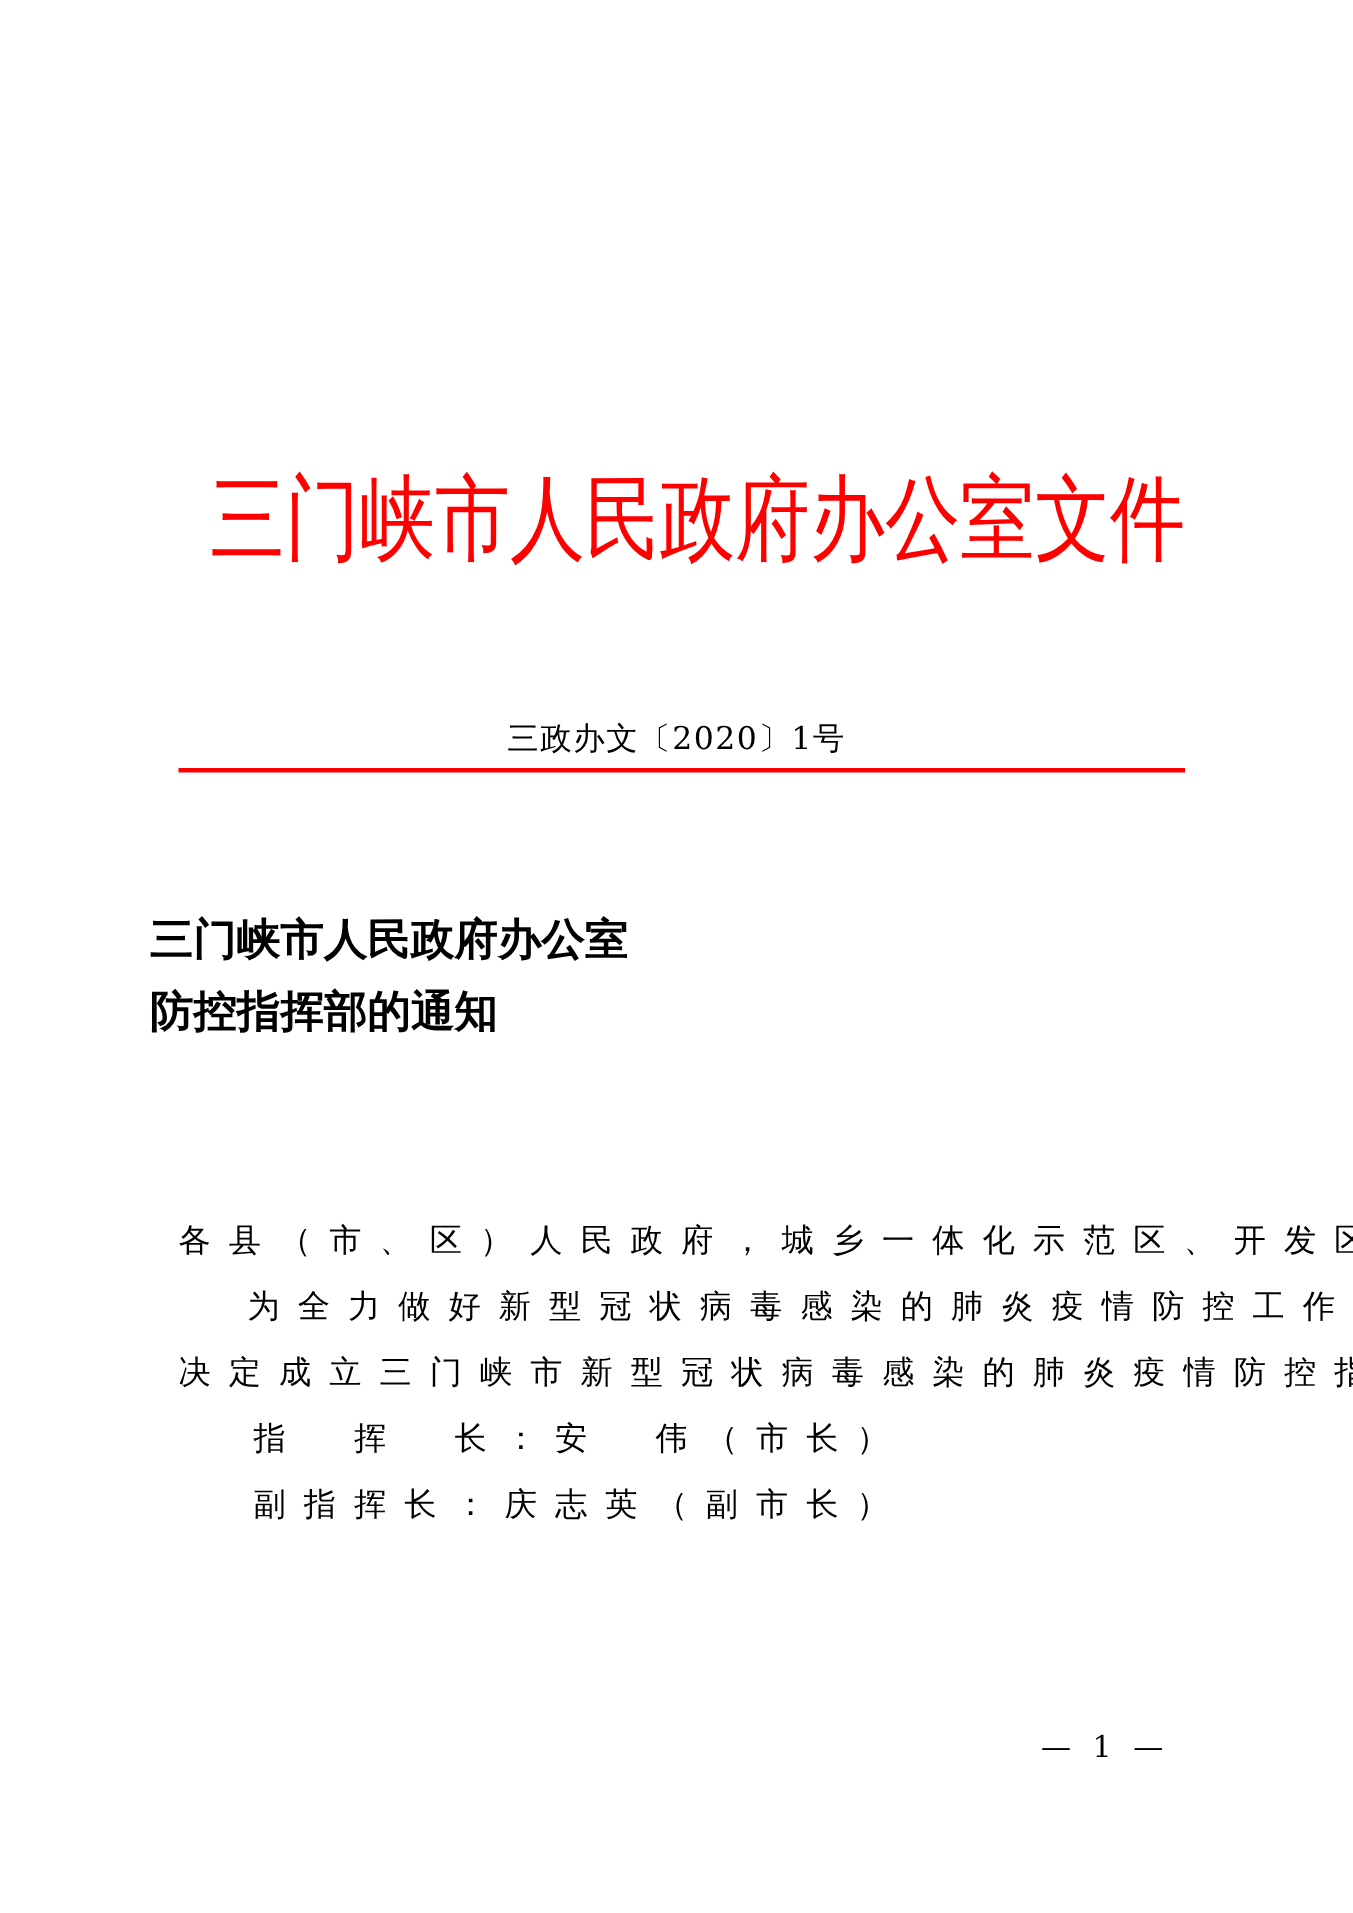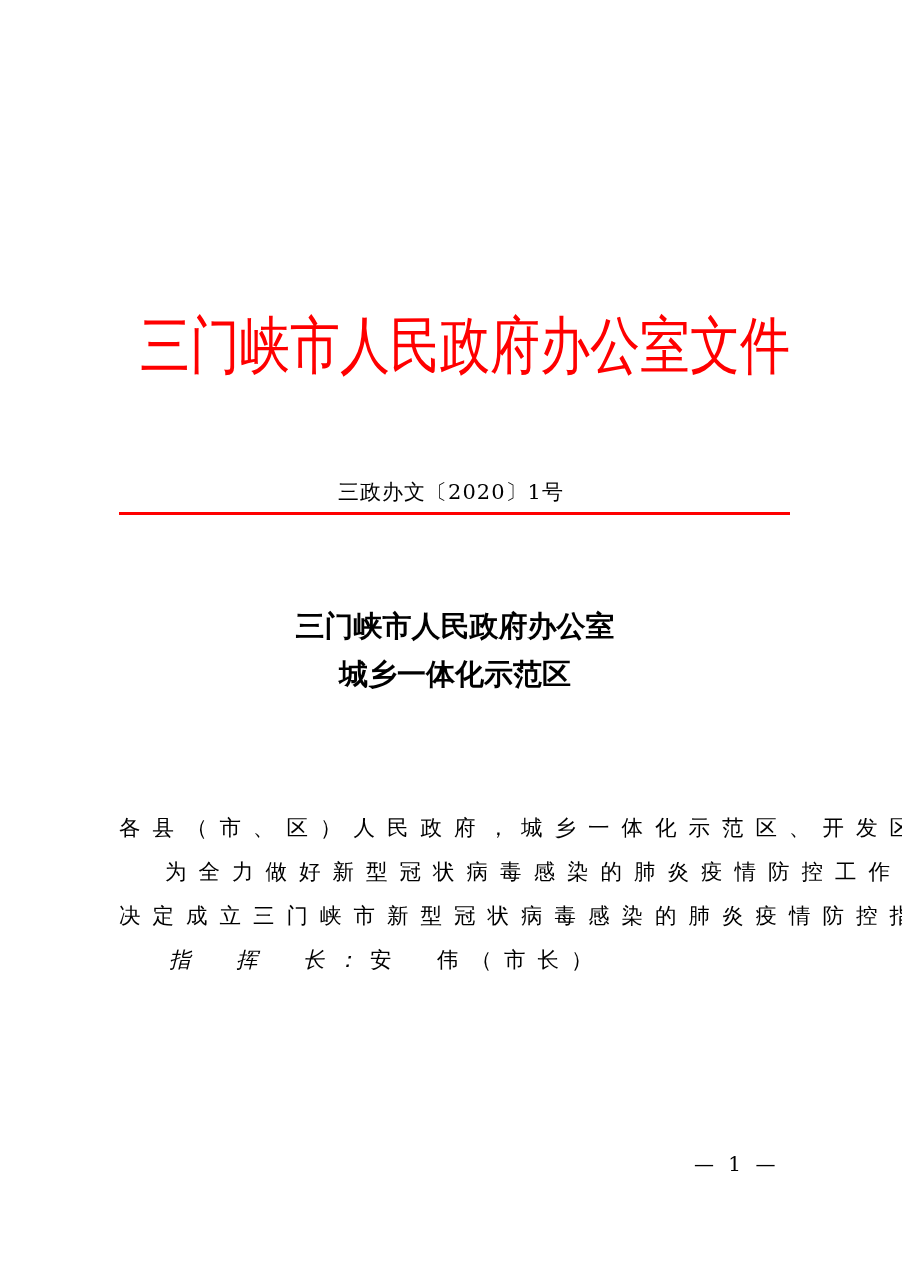--- a/index.html
+++ b/index.html
@@ -64,21 +64,20 @@
       width: 671px;
       height: 3px;
       background: #ff0000;
     }
     
     .title {
       position: absolute;
       left: 100px;
       width: 710px;
       top: 602px;
-      text-align: center;
       font-family: "DejaVu Serif", "Liberation Serif", serif;
       font-weight: bold;
       font-size: 29px;
       line-height: 48px;
       letter-spacing: 0px;
     }
     .title div { white-space: nowrap; }
     
     .body-text {
       position: absolute;
@@ -92,21 +91,21 @@
     .body-text .line {
       white-space: nowrap;
       height: 44px;
     }
     .indent { padding-left: 46px; }
     .member-row {
       white-space: nowrap;
       height: 44px;
       padding-left: 50px;
     }
-    .member-row .role { display: inline-block; font-style: italic; }
+    .member-row .role { display: inline-block; }
     .member-row .name { display: inline-block; text-align: right; }
     .pagenum {
       position: absolute;
       left: 694px;
       top: 1150px;
       font-size: 20px;
       line-height: 28px;
       white-space: nowrap;
       letter-spacing: 4px;
     }
@@ -131,27 +130,30 @@
     <span>文</span>
     <span>件</span>
   </div>
 
   <div class="docnum">三政办文〔2020〕1号</div>
 
   <div class="red-rule"></div>
 
   <div class="title">
     <div>三门峡市人民政府办公室</div>
-    <div>城乡一体化示范区</div>
+    <div>防控指挥部的通知</div>
   </div>
 
   <div class="body-text">
     <div class="line">各县（市、区）人民政府，城乡一体化示范区、开发区管理委员</div>
     <div class="line indent">为全力做好新型冠状病毒感染的肺炎疫情防控工作，市政府</div>
     <div class="line">决定成立三门峡市新型冠状病毒感染的肺炎疫情防控指挥部，现</div>
     <div class="member-row">
       <span class="role">指　挥　长：</span><span class="name">安　伟（市长）</span>
     </div>
+    <div class="member-row">
+      <span class="role">副指挥长：</span><span class="name">庆志英（副市长）</span>
+    </div>
   </div>
 
   <div class="pagenum">— 1 —</div>
 
 </div>
 
 </body></html>

